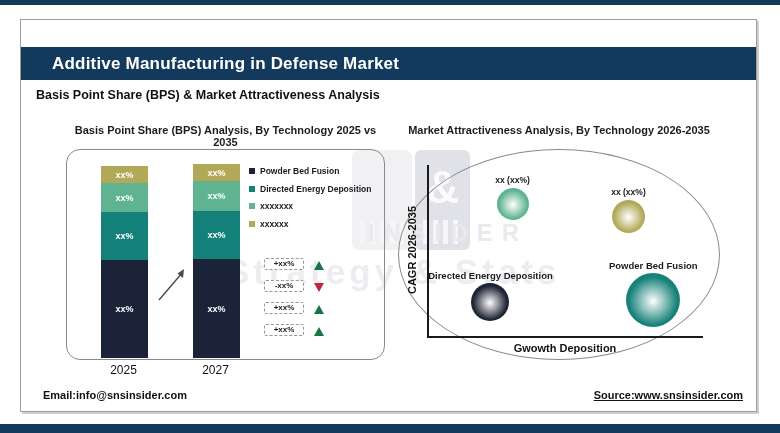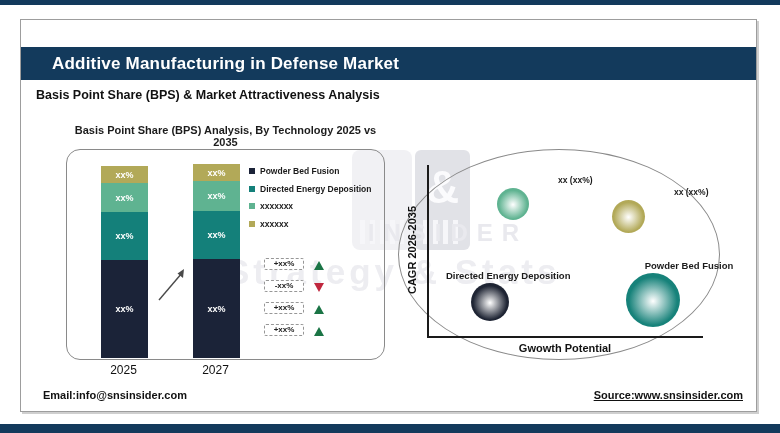--- a/index.html
+++ b/index.html
@@ -50,21 +50,21 @@
   .grow-arrow { position:absolute; left:88px; top:117px; width:34px; height:36px; }
 
   
   .axis-y { position:absolute; left:28px; top:15px; width:1.5px; height:172px; background:#1a1a1a; }
   .axis-x { position:absolute; left:28px; top:186px; width:276px; height:1.5px; background:#1a1a1a; }
   .ylabel { position:absolute; left:-67px; top:94px; width:160px; text-align:center;
             transform:rotate(-90deg); font-size:11px; font-weight:bold; color:#111; }
   .xlabel { position:absolute; left:28px; top:192px; width:276px; text-align:center;
             font-size:11px; font-weight:bold; color:#111; }
   .bubble { position:absolute; border-radius:50%; }
-  .bubble-label { position:absolute; width:160px; text-align:right; font-size:8.5px;
+  .bubble-label { position:absolute; width:160px; text-align:center; font-size:8.5px;
                   font-weight:600; color:#1b1b1b; }
   .bubble-label.em { font-size:9.5px; font-weight:bold; }
 
   .footer-text { position:absolute; top:369px; font-size:11px; font-weight:bold; color:#111; }
   .footer-text.email { left:9px;margin-left:13px; }
   .footer-text.source { right:13px;text-decoration:underline; }
 
   
   .wm { position:absolute; z-index:1; pointer-events:none; }
   .wm-box-a { left:352px; top:150px; width:60px; height:100px; background:#f1f1f4; border-radius:8px; }
@@ -94,20 +94,21 @@
 
 <div class="card">
 
   <div class="title-bar">
     <h1>Additive Manufacturing in Defense Market</h1>
   </div>
 
   <div class="subtitle">Basis Point Share (BPS) &amp; Market Attractiveness Analysis</div>
 
   <div class="chart-title left">Basis Point Share (BPS) Analysis, By Technology 2025 vs 2035</div>
+  <div class="chart-title right">Market Attractiveness Analysis, By Technology 2026-2035</div>
 
   <div class="panel bps">
     <svg class="grow-arrow" viewBox="0 0 34 36">
       <line x1="4" y1="33" x2="27" y2="6" stroke="#4a4a4a" stroke-width="1.4"></line>
       <polygon points="29,2 22.5,6.5 28,11" fill="#4a4a4a"></polygon>
     </svg>
     <div class="legend">
         <div class="legend-row">
           <div class="legend-swatch" style="background: rgb(27, 35, 56);"></div>
           <div class="legend-label">Powder Bed Fusion</div>
@@ -174,21 +175,21 @@
     </div>
   <div id="bps-cats">
       <div class="cat-label" style="left: 82.5px;">2025</div>
       <div class="cat-label" style="left: 174.5px;">2027</div>
     </div>
 
   <div class="panel bubble">
     <div class="axis-y"></div>
     <div class="axis-x"></div>
     <div class="ylabel">CAGR 2026-2035</div>
-    <div class="xlabel">Gwowth Potential</div>
+    <div class="xlabel">Gwowth Deposition</div>
   <div class="bubble" style="left: 97.56px; top: 38.33px; height: 32px; width: 32px; background: radial-gradient(circle at 50% 52%, rgb(255, 255, 255) 0%, rgb(95, 179, 145) 62%, rgb(95, 179, 145) 100%);"></div>
       <div class="bubble-label" style="left: 33.56px; top: 25.33px;">xx (xx%)</div>
       <div class="bubble" style="left: 212.98px; top: 49.8px; height: 33px; width: 33px; background: radial-gradient(circle at 50% 52%, rgb(255, 255, 255) 0%, rgb(178, 169, 88) 62%, rgb(178, 169, 88) 100%);"></div>
       <div class="bubble-label" style="left: 149.48px; top: 36.8px;">xx (xx%)</div>
       <div class="bubble" style="left: 72.48px; top: 132.8px; height: 38px; width: 38px; background: radial-gradient(circle at 50% 52%, rgb(255, 255, 255) 0%, rgb(30, 36, 51) 62%, rgb(30, 36, 51) 100%);"></div>
       <div class="bubble-label em" style="left: 11.48px; top: 119.8px;">Directed Energy Deposition</div>
       <div class="bubble" style="left: 227.32px; top: 123.09px; height: 54px; width: 54px; background: radial-gradient(circle at 50% 52%, rgb(255, 255, 255) 0%, rgb(23, 130, 122) 62%, rgb(23, 130, 122) 100%);"></div>
       <div class="bubble-label em" style="left: 174.32px; top: 110.09px;">Powder Bed Fusion</div>
     </div>
 

